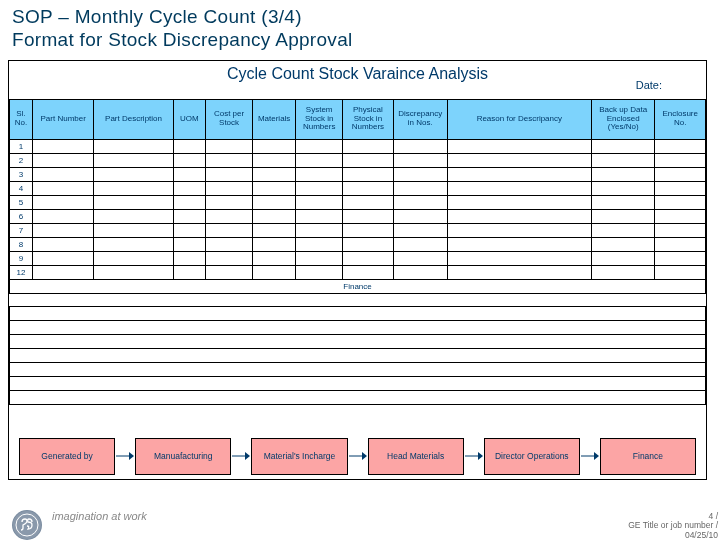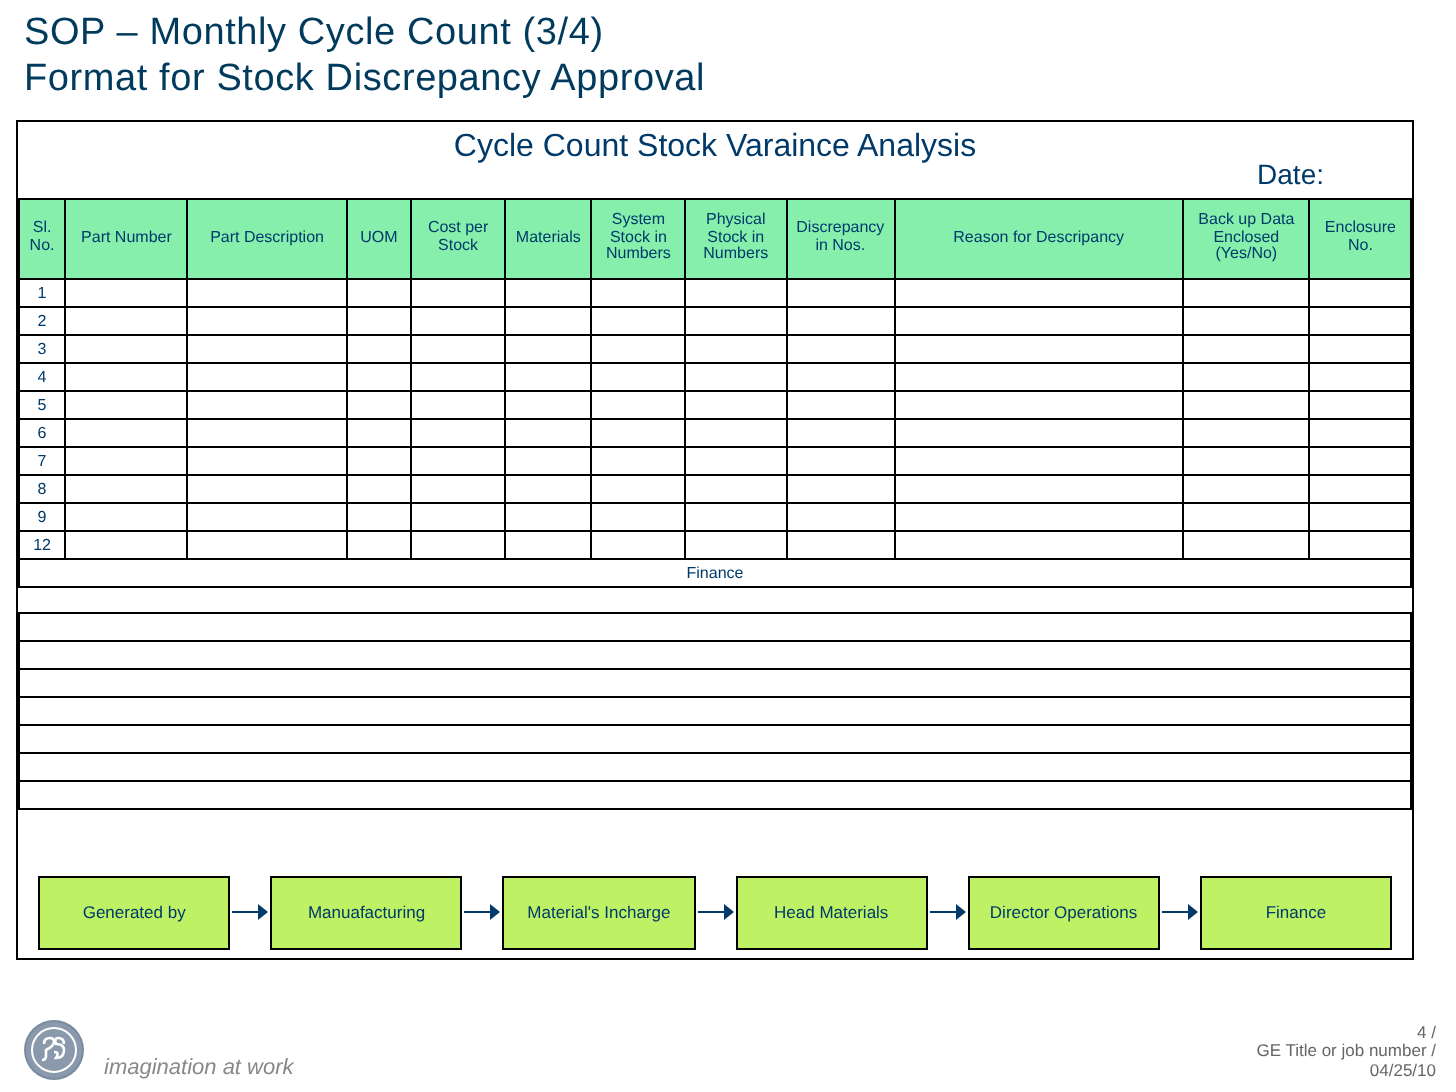--- a/index.html
+++ b/index.html
@@ -33,39 +33,39 @@
     text-align: center;
     font-size: 16px;
     color: #003a6a;
     padding: 4px 0 2px 0;
     position: relative;
   }
   .date-label {
     position: absolute;
     right: 44px;
     top: 18px;
-    font-size: 14px;
+    font-size: 11px;
   }
   table.main {
     width: 100%;
     border-collapse: collapse;
     table-layout: fixed;
     margin-top: 14px;
   }
   table.main th, table.main td {
     border: 1px solid #000;
     font-size: 8px;
     text-align: center;
     vertical-align: middle;
     padding: 1px 1px;
     color: #003a6a;
     overflow: hidden;
   }
   table.main th {
-    background: #86efac;
+    background: #7dd3fc;
     font-weight: 400;
     line-height: 1.1;
     height: 40px;
   }
   table.main td { height: 14px; }
   .remarks-row td {
     text-align: left;
     padding-left: 4px;
     height: 14px;
   }
@@ -90,21 +90,21 @@
   }
   .flow-box {
     border: 1px solid #000;
     height: 37px;
     display: flex;
     align-items: center;
     justify-content: center;
     font-size: 8.5px;
     text-align: center;
     padding: 0 3px;
-    background: #bef264;
+    background: #fca5a5;
     flex: 1 1 0;
     color: #003a6a;
   }
   .flow-arrow {
     width: 20px;
     display: flex;
     align-items: center;
     justify-content: center;
   }
   .flow-arrow svg { display: block; }
@@ -113,21 +113,21 @@
     bottom: 0;
     left: 0;
     width: 100%;
     height: 44px;
   }
   .logo-wrap {
     position: absolute;
     left: 12px;
     bottom: 6px;
     display: flex;
-    align-items: flex-end;
+    align-items: flex-start;
     gap: 10px;
   }
   .ge-logo {
     width: 30px;
     height: 30px;
     border-radius: 50%;
     background: #7a8ca0;
     position: relative;
   }
   .ge-logo svg { display: block; }

